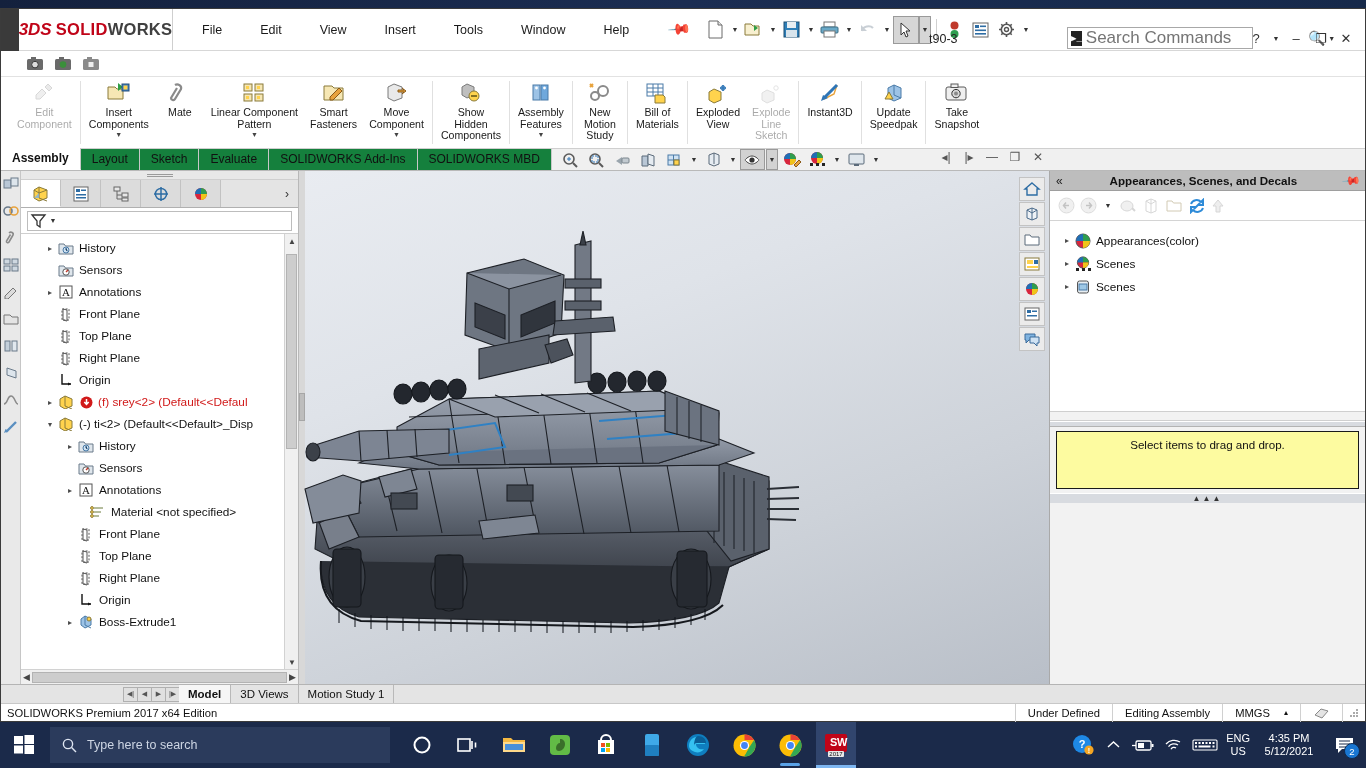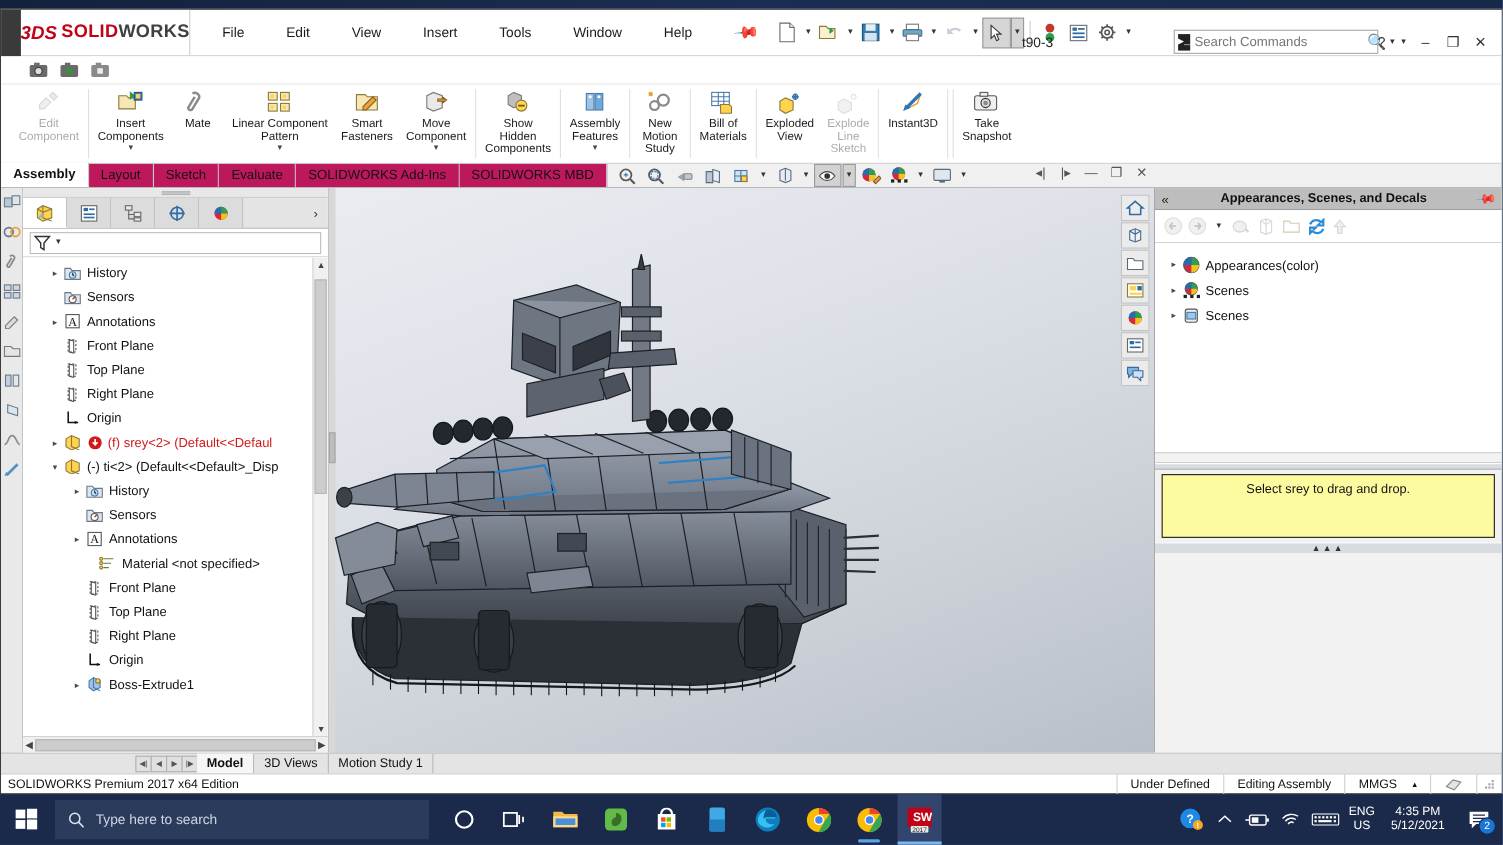--- a/index.html
+++ b/index.html
@@ -67,21 +67,21 @@
     position: absolute; right: 112px; top: 18px; width: 186px; height: 22px;
     border: 1px solid #a8a8a8; background: #fff; display: flex; align-items: center;
     padding: 0 3px;
   }
   .search-cmd-icon {
     width: 15px; height: 15px; background: #222; color: #fff; font-size: 9px;
     display: flex; align-items: center; justify-content: center; margin-right: 4px;
     font-family: "Liberation Mono", monospace;
   }
   .search-input {
-    border: none; outline: none; font-size: 12px; color: #6a6a6a; flex: 1;
+    border: none; outline: none; font-size: 17px; color: #6a6a6a; flex: 1;
     font-family: "Liberation Sans", sans-serif; background: transparent;
   }
   .magnifier { font-size: 14px; color: #333; margin: 0 2px; }
 
   .win-ctrl { position: absolute; right: 8px; top: 18px; display: flex; align-items: center; gap: 3px; }
   .win-btn { width: 22px; height: 22px; display: flex; align-items: center; justify-content: center;
              font-size: 13px; color: #333; }
 
   
   .subbar {
@@ -108,21 +108,21 @@
   }
   .rb-caret { font-size: 7px; color: #444; line-height: 7px; margin-top: 1px;}
 
   
   .cmdtabs {
     height: 22px; background: #f0f0f0; display: flex; align-items: flex-end;
     border-bottom: 1px solid #b9b9b9; position: relative;
   }
   .cmdtab {
     font-size: 12px; padding: 3px 11px 3px; color: #111; border-right: 1px solid #c8c8c8;
-    background: #be185d; line-height: 15px;
+    background: #15803d; line-height: 15px;
   }
   .cmdtab.active { background: #fff; font-weight: bold; border-bottom: 1px solid #fff; }
   .viewtools { display: flex; align-items: center; margin-left: 6px; gap: 1px; }
   .viewtools .tb-btn { width: 25px; height: 21px; }
   .vt-active { background: #d2d2d2; border: 1px solid #9a9a9a; }
   .doc-winctrl { position: absolute; right: 318px; top: 1px; display: flex; gap: 5px; align-items: center;}
   .doc-winctrl span { font-size: 12px; color: #555; width: 18px; text-align: center;}
 
   
   .workarea { flex: 1; display: flex; position: relative; background: #d5d8dc; }
@@ -550,20 +550,31 @@
         <svg width="26" height="22" viewBox="0 0 26 22">
             <path d="M20 3l-3 9-10 5" stroke="#e8a33d" stroke-width="1.4" fill="none"></path>
             <path d="M20 3l-13 13" stroke="#2e75b6" stroke-width="3"></path>
             <path d="M4 19l2-6 5 3z" fill="#2e75b6"></path>
           </svg>
       </div>
       <div class="rb-label">Instant3D</div>
     </div>
     <div class="rb-sep"></div>
 
+    <div class="rb-item">
+      <div class="rb-ico">
+        <svg width="24" height="22" viewBox="0 0 24 22">
+            <path d="M6 6l6-3 7 3v10l-7 3-6-3z" fill="#9dc3e6" stroke="#4a7ba8"></path>
+            <path d="M12 3v10l7 3" fill="none" stroke="#4a7ba8"></path>
+            <path d="M3 12l4 7H-1z" transform="translate(4,-2)" fill="#ffd34d" stroke="#8a7b3a"></path>
+          </svg>
+      </div>
+      <div class="rb-label">Update
+Speedpak</div>
+    </div>
     <div class="rb-sep"></div>
 
     <div class="rb-item">
       <div class="rb-ico">
         <svg width="26" height="22" viewBox="0 0 26 22">
             <rect x="2" y="5" width="20" height="13" rx="2" fill="#efefef" stroke="#5a5a5a"></rect>
             <rect x="7" y="2" width="7" height="3.5" fill="#efefef" stroke="#5a5a5a"></rect>
             <circle cx="12" cy="11.6" r="4.2" fill="#d7d7d7" stroke="#333"></circle>
             <circle cx="12" cy="11.6" r="2" fill="#8a8a8a"></circle>
           </svg>
@@ -1297,21 +1308,21 @@
                 <rect x="2.5" y="2" width="11" height="12" rx="2" fill="#e8eef2" stroke="#555"></rect>
                 <rect x="4" y="5" width="8" height="6" fill="#9ec8e6" stroke="#4a7ba8"></rect>
               </svg>
           </span>
           <span>Scenes</span>
         </div>
       </div>
 
       <div class="tp-split"></div>
       <div class="tp-split2"></div>
-      <div class="dragdrop">Select srey to drag and drop.</div>
+      <div class="dragdrop">Select items to drag and drop.</div>
       <div class="tp-dots">▲▲▲</div>
       <div class="tp-rest"></div>
     </div>
   </div>
 
   <div class="doctabs">
     <div class="dt-nav">
       <span>◀|</span>
       <span>◀</span>
       <span>▶</span>

